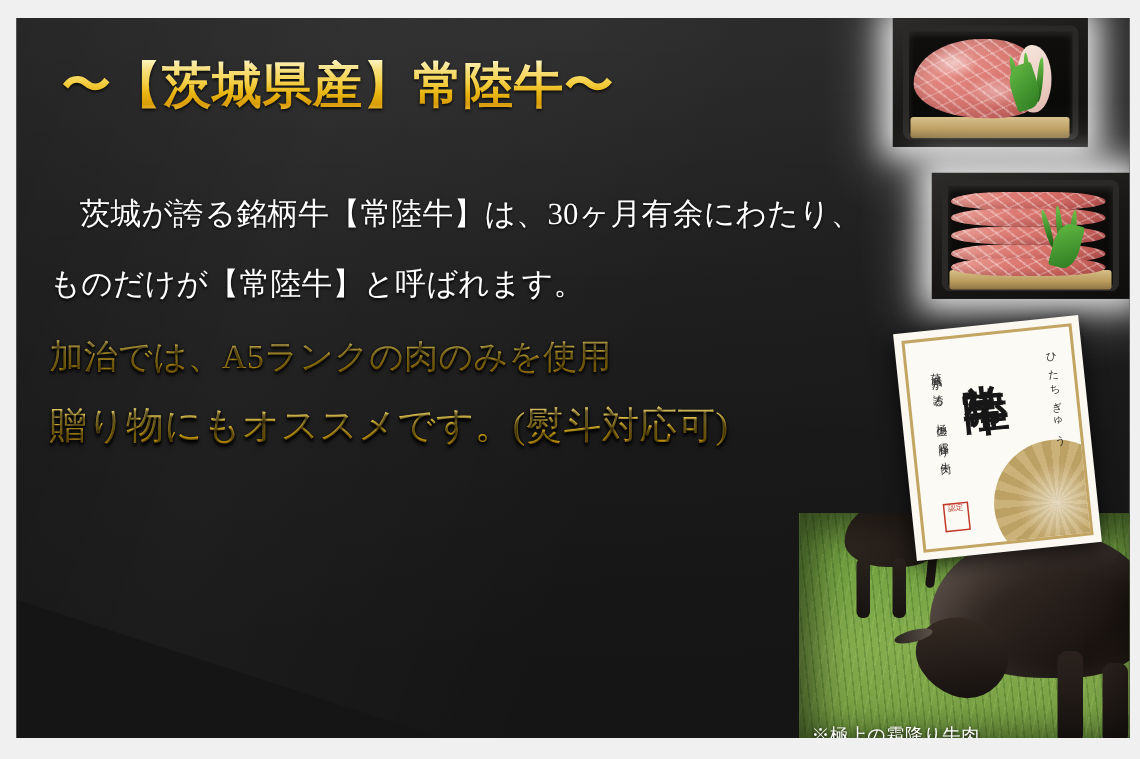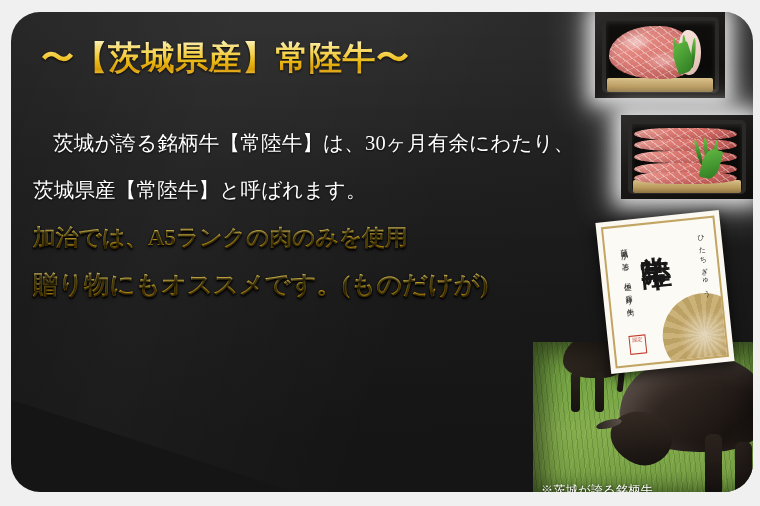--- a/index.html
+++ b/index.html
@@ -25,21 +25,20 @@
   #panel {
     position: absolute;
     left: 11px;
     top: 12px;
     width: 742px;
     height: 480px;
     background:
       radial-gradient(120% 90% at 50% 0%, #252525 0%, #1c1c1c 45%, #151515 100%),
       #1a1a1a;
     overflow: hidden;
-    border-radius: 29px;
   }
   
   #panel::before {
     content: "";
     position: absolute;
     left: 0; top: 0; right: 0; height: 62%;
     background: linear-gradient(180deg, rgba(255,255,255,0.045) 0%, rgba(255,255,255,0.012) 55%, rgba(255,255,255,0) 100%);
     pointer-events: none;
   }
   #panel::after {
@@ -95,21 +94,21 @@
     white-space: nowrap;
     text-shadow: 0 1px 2px rgba(0,0,0,0.9);
     letter-spacing: 0.2px;
   }
   .line.indent { text-indent: 20px; }
   .line .red {
     color: #e8000f;
     font-weight: bold;
   }
   .line.hl {
-    font-weight: bold;
+    font-weight: normal;
     font-size: 22.5px;
     letter-spacing: 0.3px;
     filter: drop-shadow(0 1px 1px rgba(0,0,0,0.9));
   }
   .line.hl.big { font-size: 25px; }
 
   
   .photo {
     position: absolute;
     overflow: hidden;
@@ -394,23 +393,23 @@
 </head>
 <body>
 
 <div id="stage">
   <div id="panel">
 
     <div id="title" class="gold">〜【茨城県産】常陸牛〜</div>
 
     <div id="copy">
       <div class="line indent">茨城が誇る銘柄牛【常陸牛】は、30ヶ月有余にわたり、</div>
-      <div class="line">茨城県産【常陸牛】と呼ばれます。</div>
+      <div class="line">ものだけが【常陸牛】と呼ばれます。</div>
       <div class="line hl gold">加治では、A5ランクの肉のみを使用</div>
-      <div class="line hl big gold">贈り物にもオススメです。(ものだけが)</div>
+      <div class="line hl big gold">贈り物にもオススメです。(熨斗対応可)</div>
     </div>
 
     <div class="photo glow" style="left:584px; top:0px; width:130px; height:86px;">
       <div class="tray">
         <div class="rim"></div>
         <div class="wood"></div>
         <div class="steak">
           <div class="marble"></div>
           <div class="fat"></div>
         </div>
@@ -458,21 +457,21 @@
       <div class="bg-cow"></div>
       <div class="bg-leg a"></div>
       <div class="bg-leg b"></div>
       <div class="bg-tail"></div>
       <div class="cow-body"></div>
       <div class="cow-head"></div>
       <div class="horn"></div>
       <div class="cow-leg l1"></div>
       <div class="cow-leg l2"></div>
       <div class="vign"></div>
-      <div id="photo-note">※茨城が誇る銘柄牛</div>
+      <div id="photo-note">※極上の霜降り牛肉</div>
     </div>
 
     <div id="certificate">
       <div class="cert-inner">
         <div class="crest"></div>
         <div id="cert-ruby">ひたちぎゅう</div>
         <div id="cert-main">常陸牛</div>
         <div id="cert-sub">茨城県が誇る、極上の霜降り牛肉</div>
         <div id="cert-seal">認定</div>
       </div>

